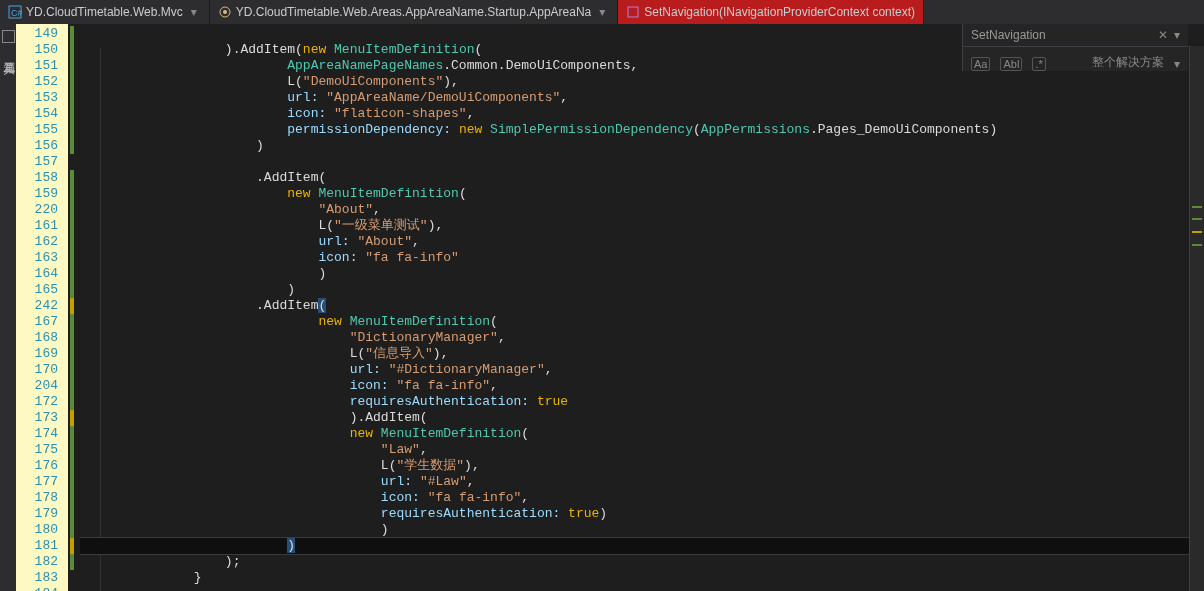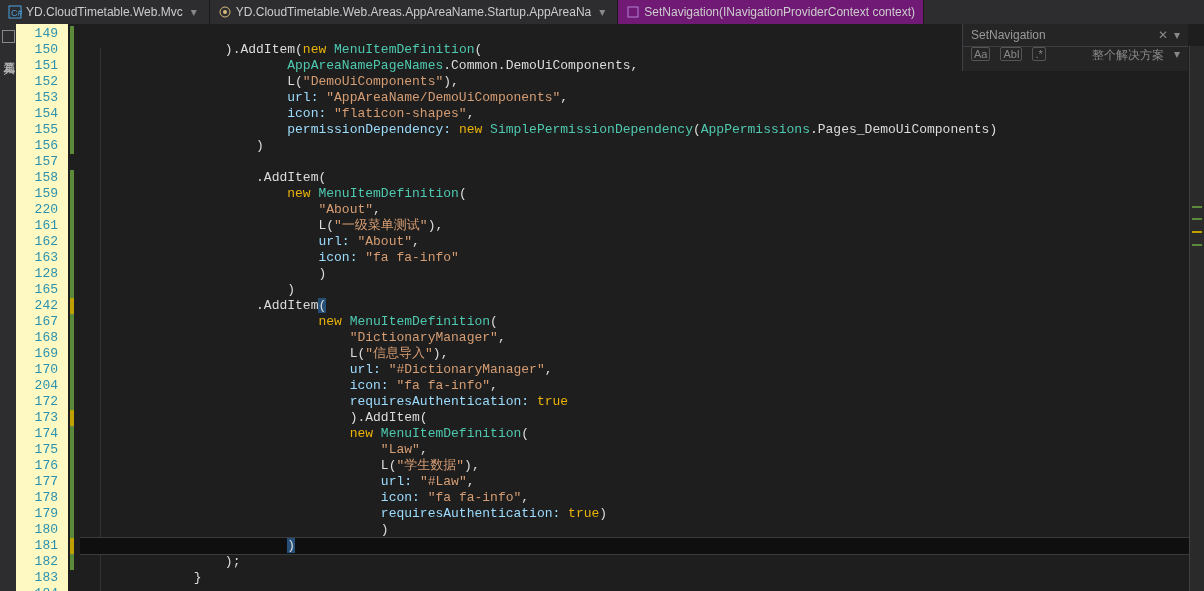--- a/index.html
+++ b/index.html
@@ -1,19 +1,19 @@
 <!DOCTYPE html>
 <html><head>
 <meta charset="utf-8">
 <style>
   html,body{margin:0;padding:0;width:1204px;height:591px;background:#1a1a1a;font-family:Consolas,"Courier New",monospace;font-size:13px;color:#ccc;overflow:hidden}
   .top-tabs{display:flex;height:24px;background:#2d2d30;border-bottom:1px solid #3f3f46;align-items:center;font-family:"Segoe UI",sans-serif;font-size:12px}
   .tab{display:flex;align-items:center;height:100%;padding:0 8px;border-right:1px solid #1a1a1a;cursor:pointer;color:#ccc;gap:4px}
   .tab .icon{width:14px;height:14px;display:inline-flex;align-items:center;justify-content:center}
-  .tab.last{background:#701a75}
+  .tab.last{background:#b91c1c}
   .dd{margin-left:auto;color:#888;padding:0 4px}
   .lock-strip{position:absolute;left:0;top:24px;width:16px;bottom:0;background:#2d2d30;display:flex;flex-direction:column;align-items:center;gap:6px;padding-top:6px;color:#aaa;font-size:11px}
   .lock-strip .sq{width:11px;height:11px;border:1px solid #888}
   .lock-strip .vtxt{writing-mode:vertical-rl;font-size:12px;color:#bbb;margin-top:4px}
   .main{position:absolute;left:16px;top:24px;right:0;bottom:0;display:flex;background:#1e1e1e}
   .gutter{width:52px;background:#fef9c3;text-align:right;color:#2b91af;padding-top:2px;user-select:none;font-size:13px}
   .gutter div{height:16px;line-height:16px;padding-right:10px}
   .marks{width:12px;background:#1e1e1e;padding-top:2px}
   .marks div{height:16px;width:4px;margin-left:2px}
   .mk-g{background:#5a8a3a}
@@ -23,21 +23,21 @@
   .line{height:16px;padding-left:20px}
   .line.cur{background:#0f0f0f;outline:1px solid #3a3a3a}
   .kw{color:#eab308}
   .tp{color:#4ec9b0}
   .str{color:#d69d73}
   .id{color:#dcdcdc}
   .prm{color:#9cdcfe}
   .side-panel{position:absolute;right:16px;top:24px;width:225px;background:#252526;border-left:1px solid #3f3f46;font-family:"Segoe UI",sans-serif}
   .sp-head{height:22px;display:flex;align-items:center;padding:0 8px;color:#999;font-size:12px;border-bottom:1px solid #3f3f46}
   .sp-head .ci{margin-left:auto;display:flex;gap:6px;color:#888}
-  .sp-row{height:24px;display:flex;align-items:flex-start;padding:0 8px;gap:10px;color:#888;font-size:12px}
+  .sp-row{height:24px;display:flex;align-items:flex-end;padding:0 8px;gap:10px;color:#888;font-size:12px}
   .sp-row .sm{font-size:11px;border:1px solid #555;padding:0 2px;border-radius:2px}
   .sbv{position:absolute;right:0;top:46px;width:14px;bottom:0;background:#2a2a2a;border-left:1px solid #3f3f46}
   .sbv .mark{position:absolute;left:2px;width:10px;height:2px}
   .vline{position:absolute;top:24px;bottom:0;width:1px;background:#333}
 </style>
 </head>
 <body>
 
 <div class="top-tabs">
   <div class="tab">
@@ -85,21 +85,21 @@
       <div>154</div>
       <div>155</div>
       <div>156</div>
       <div>157</div>
       <div>158</div>
       <div>159</div>
       <div>220</div>
       <div>161</div>
       <div>162</div>
       <div>163</div>
-      <div>128</div>
+      <div>164</div>
       <div>165</div>
       <div>242</div>
       <div>167</div>
       <div>168</div>
       <div>169</div>
       <div>170</div>
       <div>204</div>
       <div>172</div>
       <div>173</div>
       <div>174</div>

